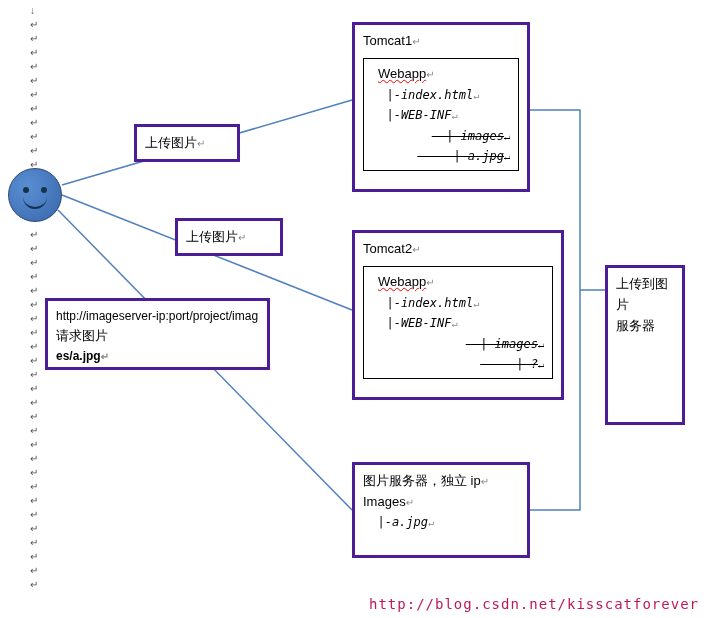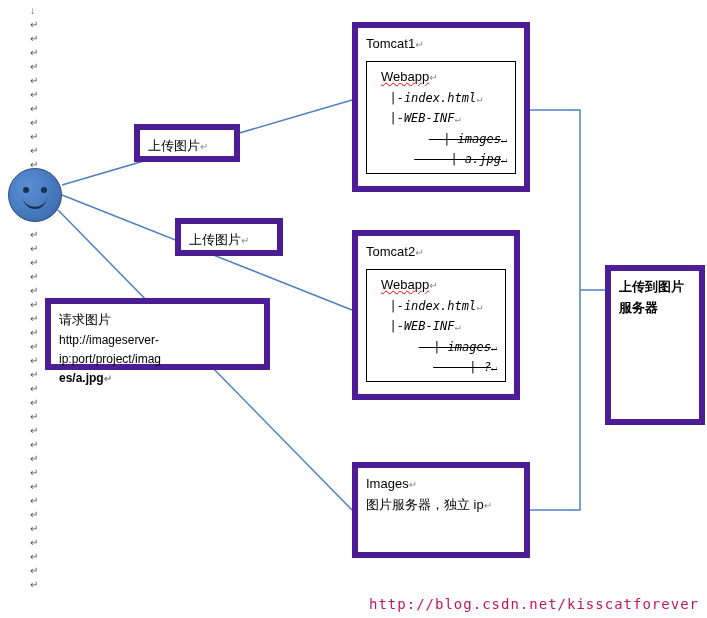--- a/index.html
+++ b/index.html
@@ -7,21 +7,21 @@
       width: 707px;
       height: 618px;
       position: relative;
       font-family: "SimSun", "Microsoft YaHei", sans-serif;
       font-size: 13px;
       background: #fff;
       overflow: hidden;
     }
     .box {
       position: absolute;
-      border: 6px solid #4c1d95;
+      border: 3px solid #4c1d95;
       background: #fff;
       padding: 6px 8px;
       line-height: 1.6;
     }
     .inner-box {
       border: 1px solid #000;
       margin-top: 6px;
       padding: 4px 8px;
       line-height: 1.7;
     }
@@ -105,52 +105,53 @@
 
 <div class="box" style="left:134px; top:124px; width:106px; height:38px;">
   <span>上传图片</span><span class="ret">↵</span>
 </div>
 
 <div class="box" style="left:175px; top:218px; width:108px; height:38px;">
   <span>上传图片</span><span class="ret">↵</span>
 </div>
 
 <div class="box" style="left:45px; top:298px; width:225px; height:72px;">
+  <div style="font-size:12px;">http://imageserver-ip:port/project/imag</div>
   <div>请求图片</div>
-  <div style="font-size:12px;">http://imageserver-ip:port/project/imag</div>
   <div style="font-size:12px;font-weight:bold;">
     <span>es/a.jpg</span><span class="ret">↵</span>
   </div>
 </div>
 
 <div class="box" style="left:352px; top:22px; width:178px; height:170px;">
   <div><span>Tomcat1</span><span class="ret">↵</span></div>
   <div class="inner-box">
     <div><span class="redwave">Webapp</span><span class="ret">↵</span></div>
     <div class="tree-line"><span>  |-index.html</span><span class="ret">↵</span></div>
     <div class="tree-line"><span>  |-WEB-INF</span><span class="ret">↵</span></div>
     <div class="tree-line strike"><span>  | images</span><span class="ret">↵</span></div>
     <div class="tree-line strike"><span>     | a.jpg</span><span class="ret">↵</span></div>
   </div>
 </div>
 
-<div class="box" style="left:352px; top:230px; width:168px; height:170px;">
+<div class="box" style="left:352px; top:230px; width:212px; height:170px;">
   <div><span>Tomcat2</span><span class="ret">↵</span></div>
   <div class="inner-box">
     <div><span class="redwave">Webapp</span><span class="ret">↵</span></div>
     <div class="tree-line"><span>  |-index.html</span><span class="ret">↵</span></div>
     <div class="tree-line"><span>  |-WEB-INF</span><span class="ret">↵</span></div>
     <div class="tree-line strike"><span>  | images</span><span class="ret">↵</span></div>
     <div class="tree-line strike"><span>     | ?</span><span class="ret">↵</span></div>
   </div>
 </div>
 
 <div class="box" style="left:352px; top:462px; width:178px; height:96px;">
+  <div><span>图片服务器，独立 ip</span><span class="ret">↵</span></div>
   <div><span>Images</span><span class="ret">↵</span></div>
-  <div><span>图片服务器，独立 ip</span><span class="ret">↵</span></div>
+  <div class="tree-line"><span>  |-a.jpg</span><span class="ret">↵</span></div>
 </div>
 
-<div class="box" style="left:605px; top:265px; width:100px; height:160px;font-weight:bold;">
+<div class="box" style="left:605px; top:265px; width:80px; height:160px;">
   <div>上传到图片</div>
   <div>服务器</div>
 </div>
 
 <div class="watermark">http://blog.csdn.net/kisscatforever</div>
 
 </body></html>

